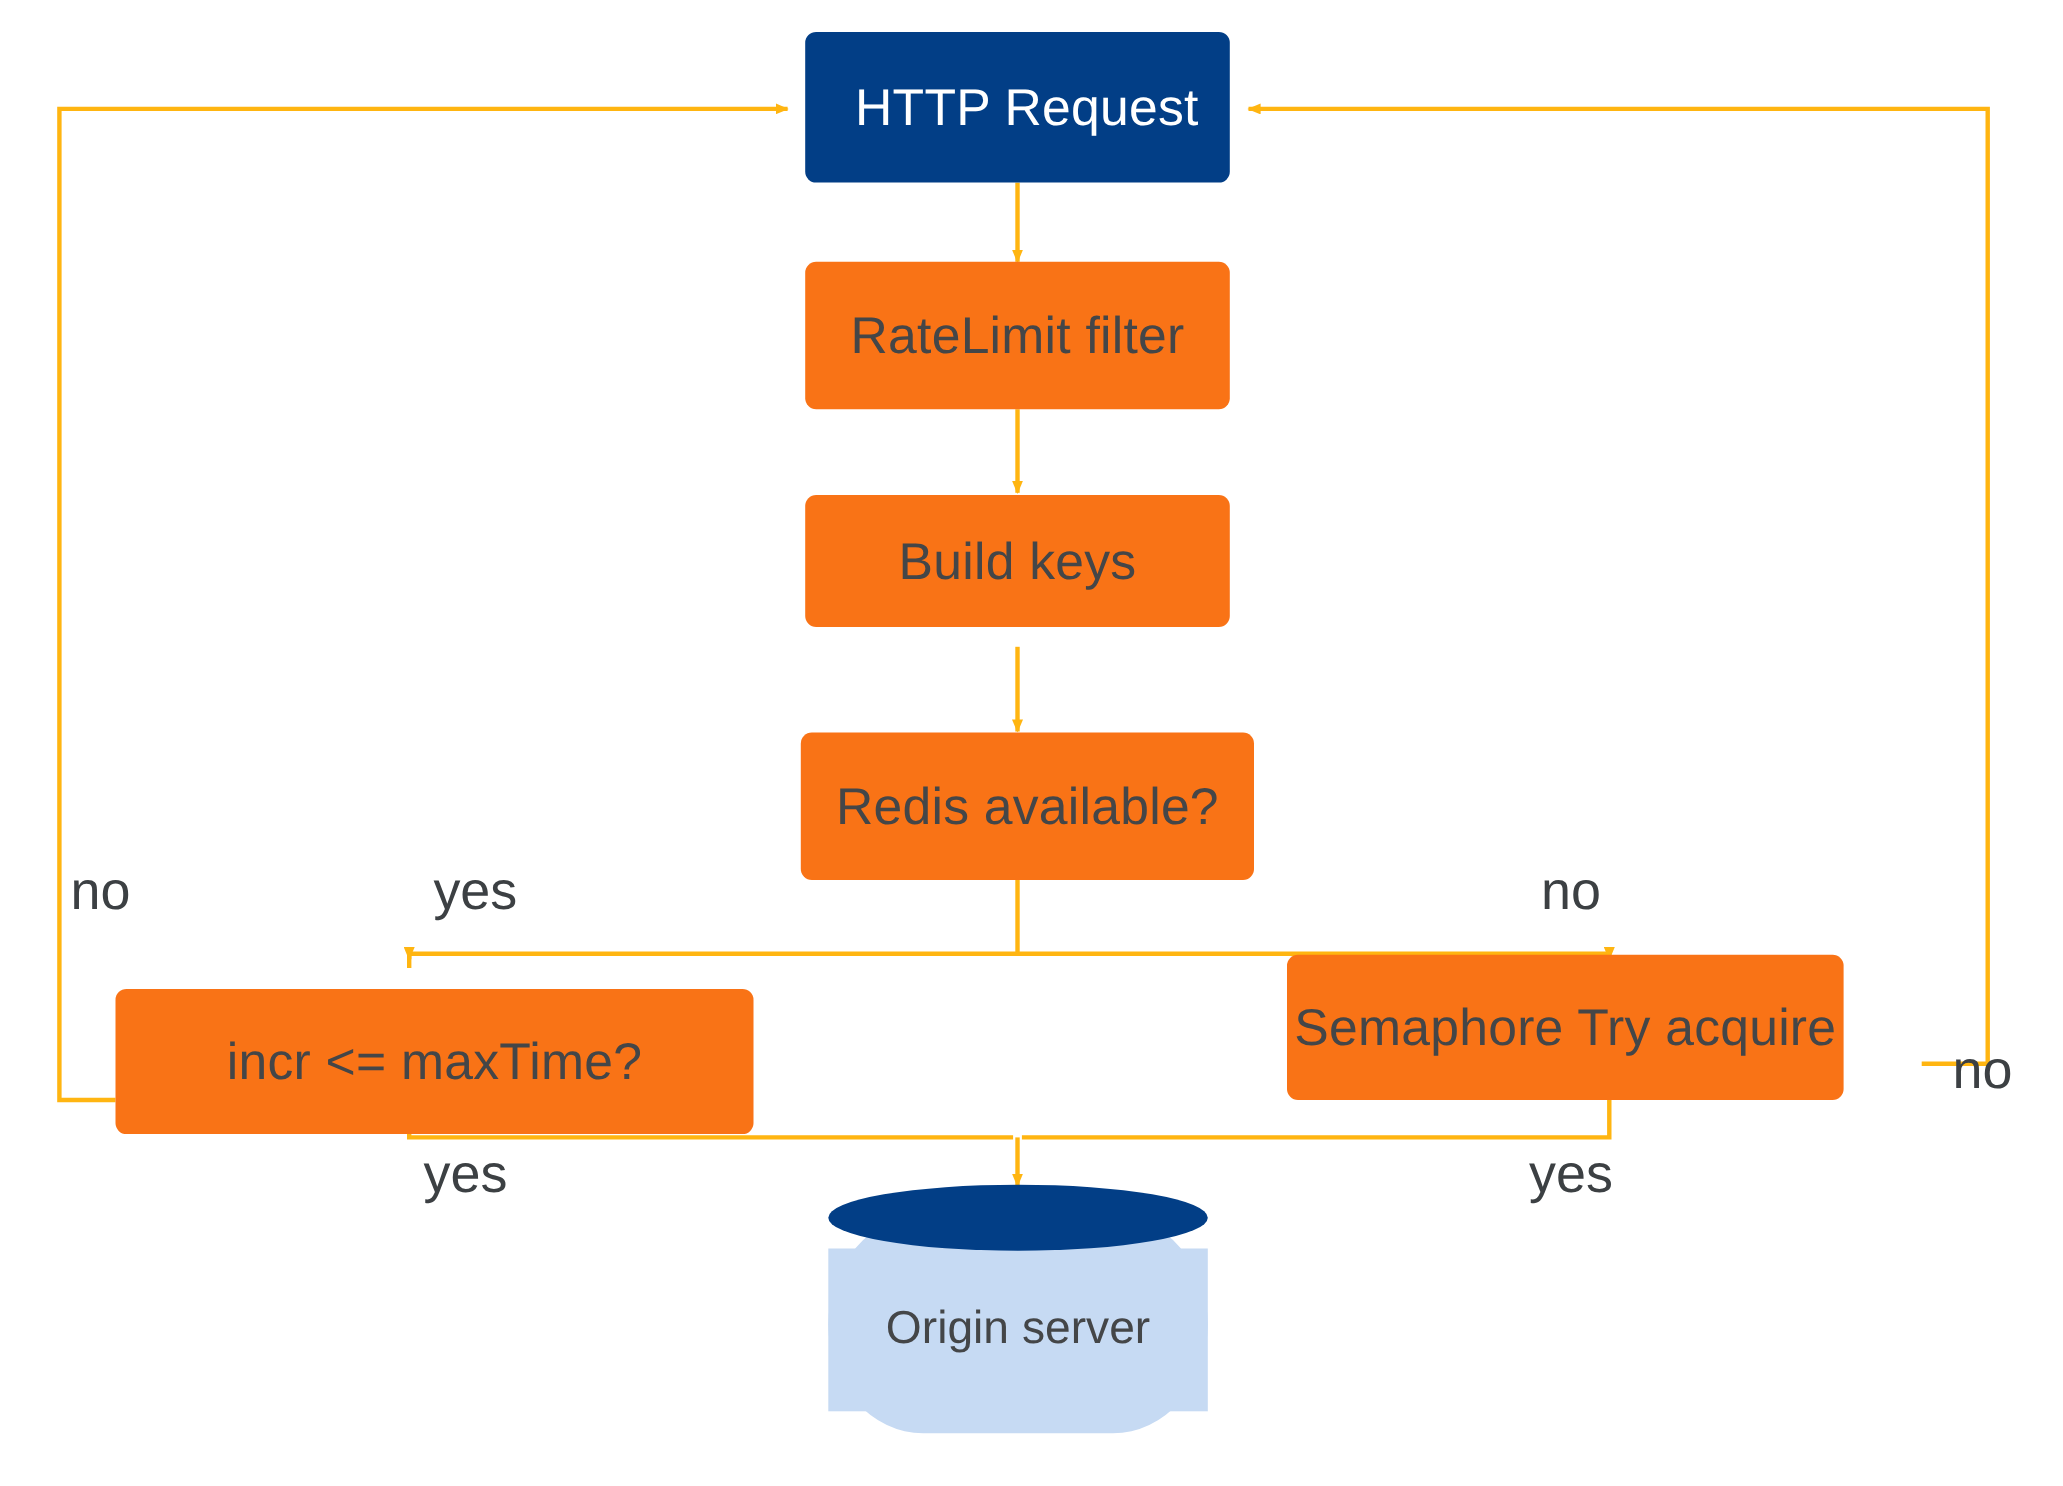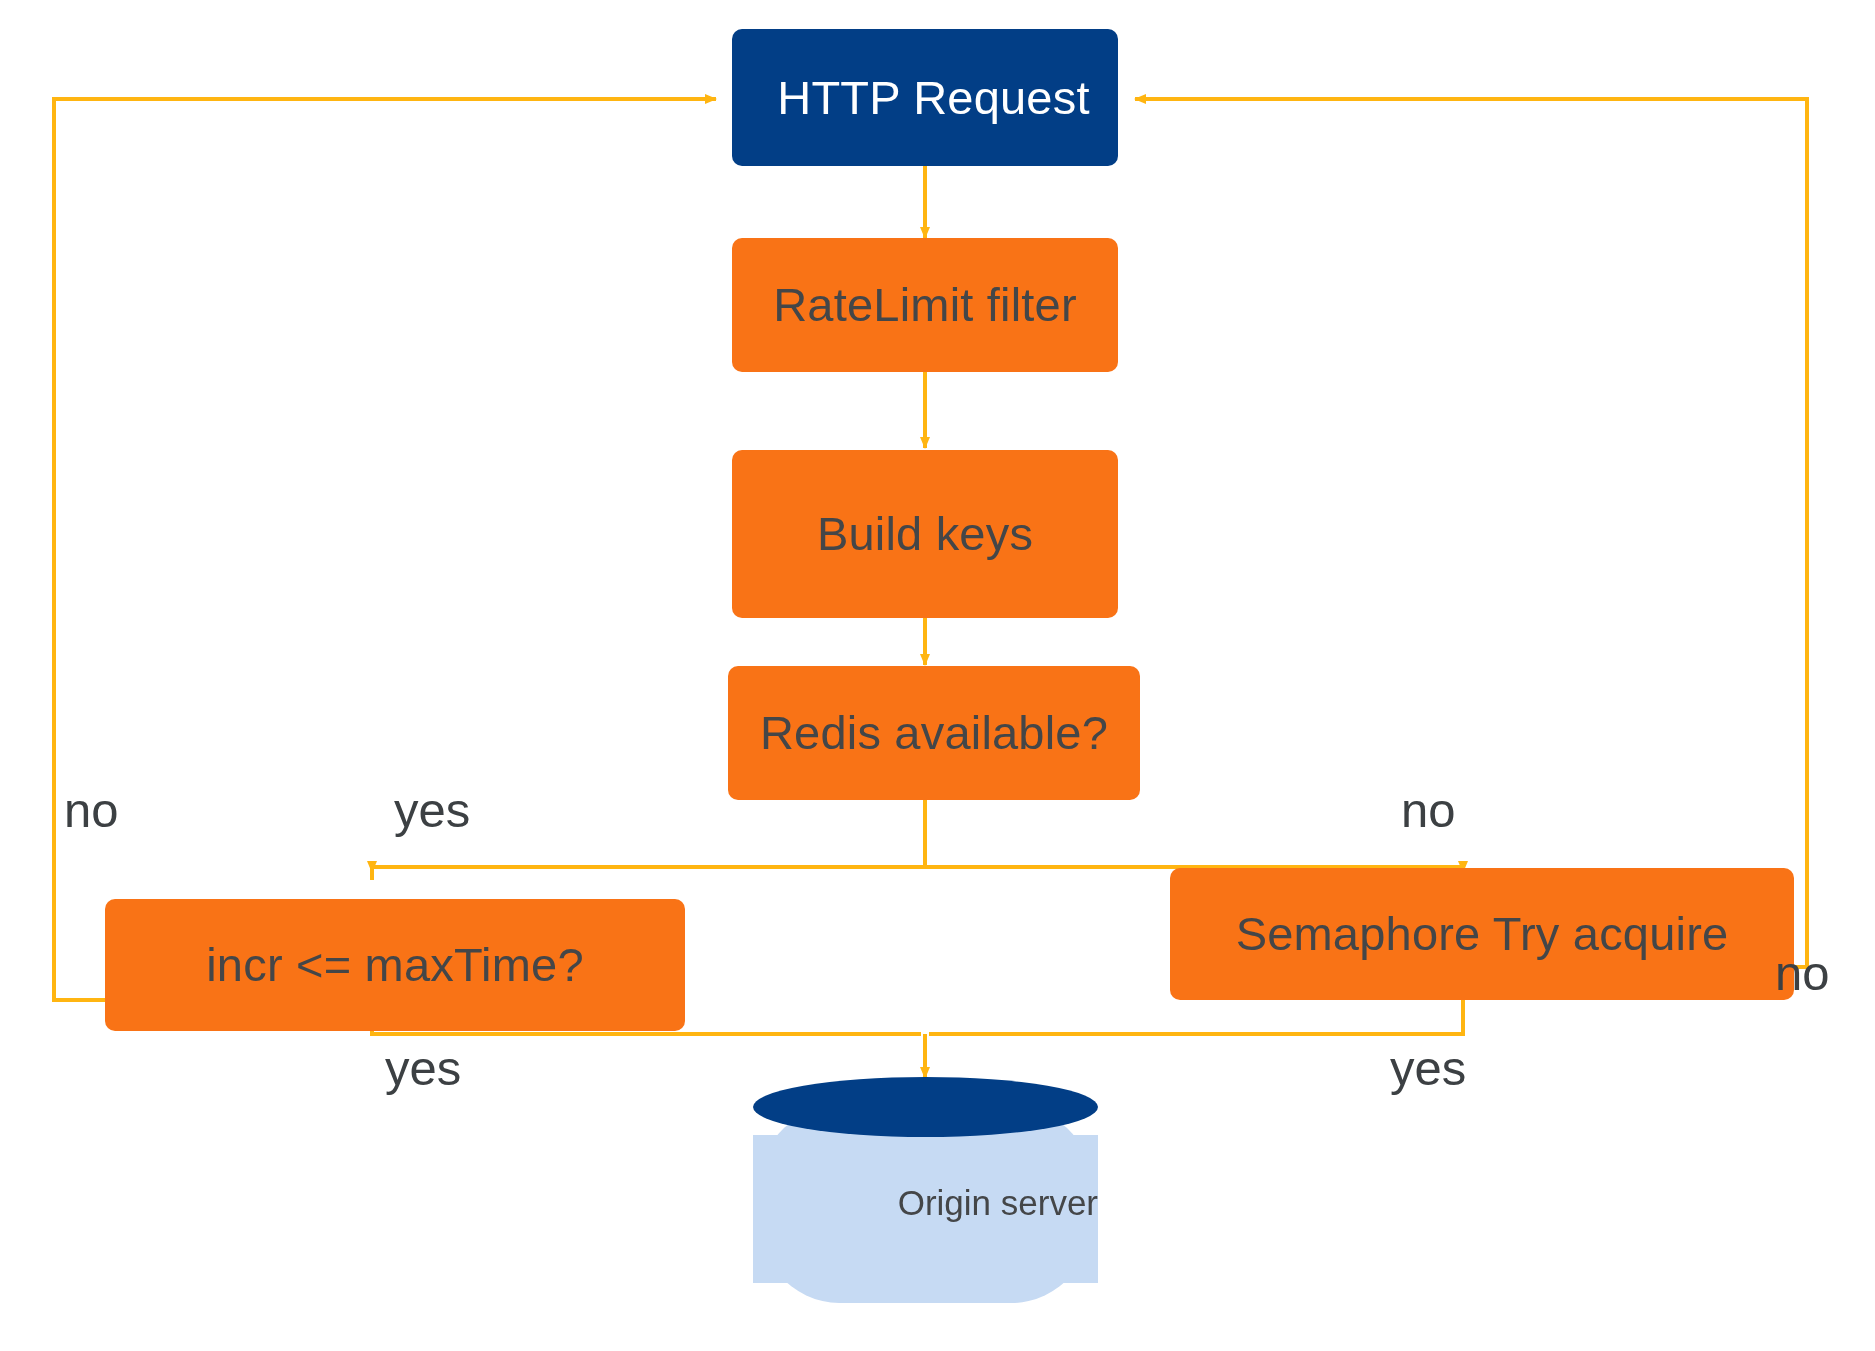--- a/index.html
+++ b/index.html
@@ -65,23 +65,23 @@
     position: absolute;
     left: 0;
     right: 0;
     background: #023E86;
     border-radius: 50%;
   }
   .cyl-label {
     position: absolute;
     left: 0;
     right: 0;
-    text-align: right;
+    text-align: center;
     color: #444648;
-    font-size: 35px;
+    font-size: 42px;
   }
   .edge-label {
     position: absolute;
     color: #3C4043;
     font-size: 49px;
     white-space: nowrap;
   }
 </style>
 </head>
 <body>
@@ -124,27 +124,27 @@
   <svg class="wires" viewBox="0 0 1875 1351">
     <g stroke="#FFB511" stroke-width="4" fill="none">
       <path d="M372,880 L372,862" transform="translate(0,0)"></path>
     </g>
   </svg>
 
   <div class="node node-start" style="left:732px; top:29px; width:386px; height:137px;padding-left:17px;">HTTP Request</div>
 
   <div class="node node-step" style="left:732px; top:238px; width:386px; height:134px;">RateLimit filter</div>
 
-  <div class="node node-step" style="left:732px; top:450px; width:386px; height:168px;">Build keys</div>
+  <div class="node node-step" style="left:732px; top:450px; width:386px; height:120px;">Build keys</div>
 
   <div class="node node-step" style="left:728px; top:666px; width:412px; height:134px;">Redis available?</div>
 
   <div class="node node-step" style="left:105px; top:899px; width:580px; height:132px;">incr &lt;= maxTime?</div>
 
-  <div class="node node-step" style="left:1170px; top:868px; width:624px; height:132px;">Semaphore Try acquire</div>
+  <div class="node node-step" style="left:1170px; top:868px; width:506px; height:132px;">Semaphore Try acquire</div>
 
   <div class="cyl" style="left:753px; top:1077px; width:345px; height:226px;">
     <div class="cyl-bottom" style="top:28px; height:198px;"></div>
     <div class="cyl-body" style="top:58px; height:148px;"></div>
     <div class="cyl-top" style="top:0px; height:60px;"></div>
     <div class="cyl-label" style="top:106px;">Origin server</div>
   </div>
 
   <div class="edge-label" style="left:64px; top:782px;">no</div>
 

